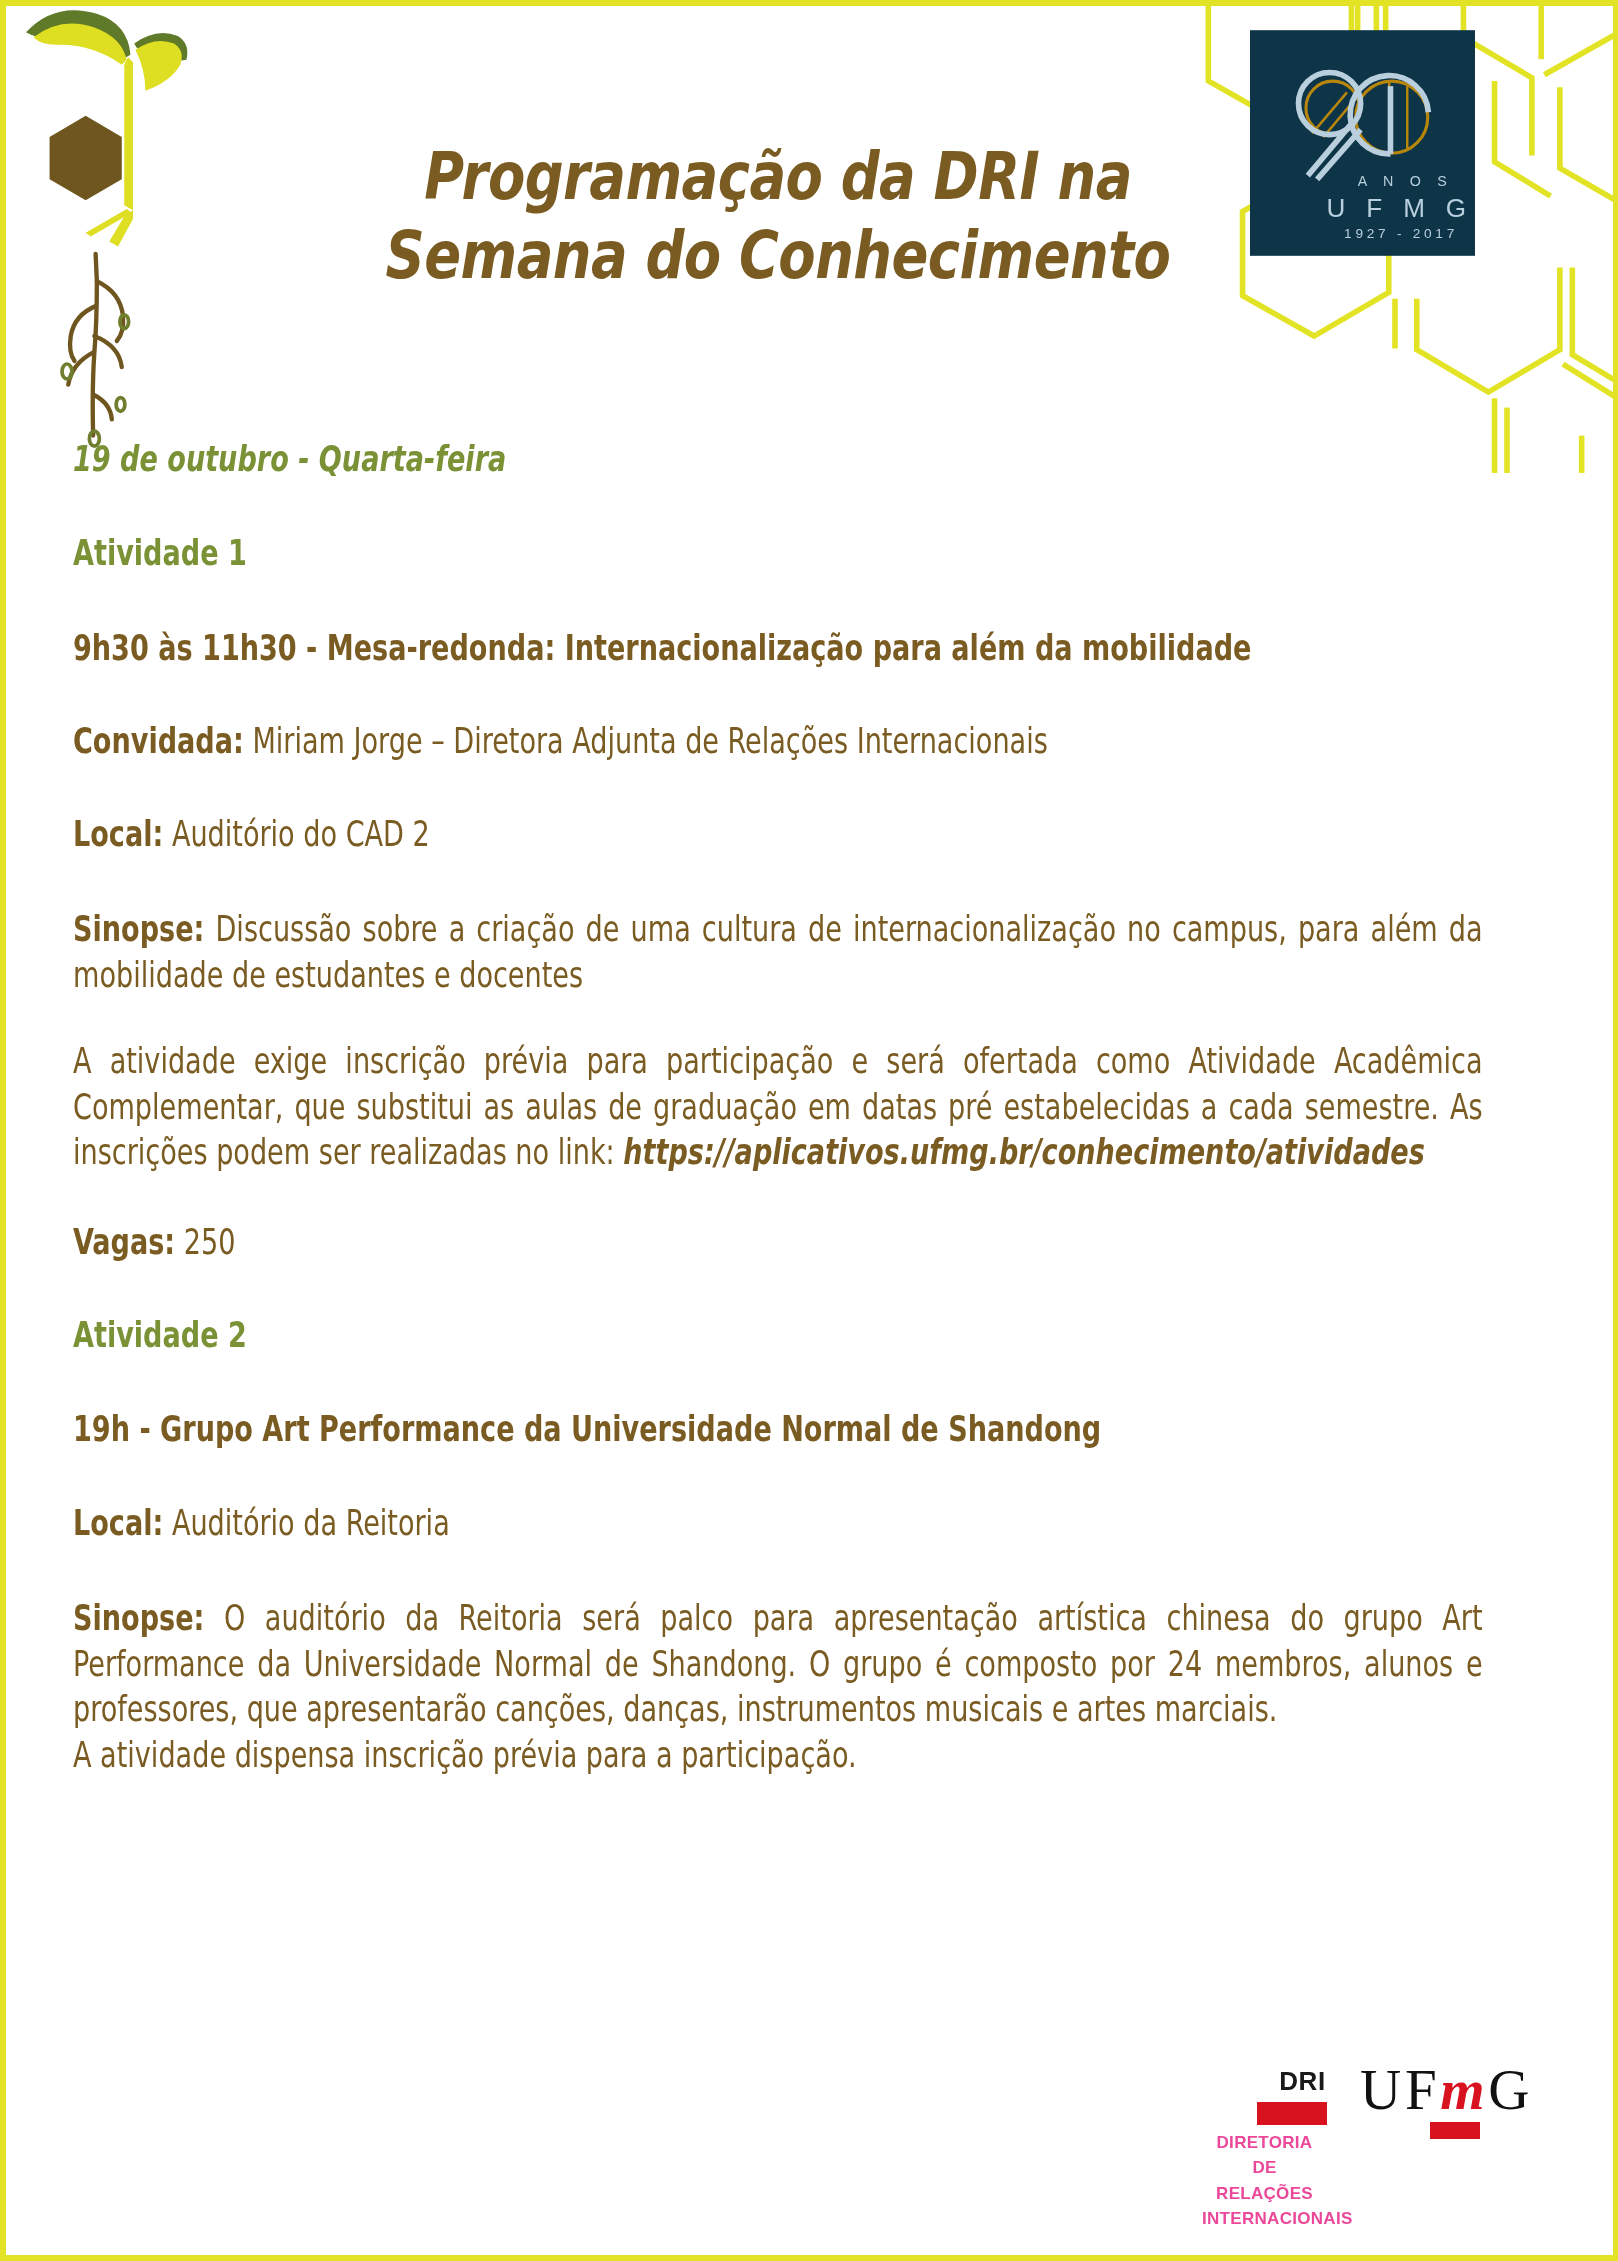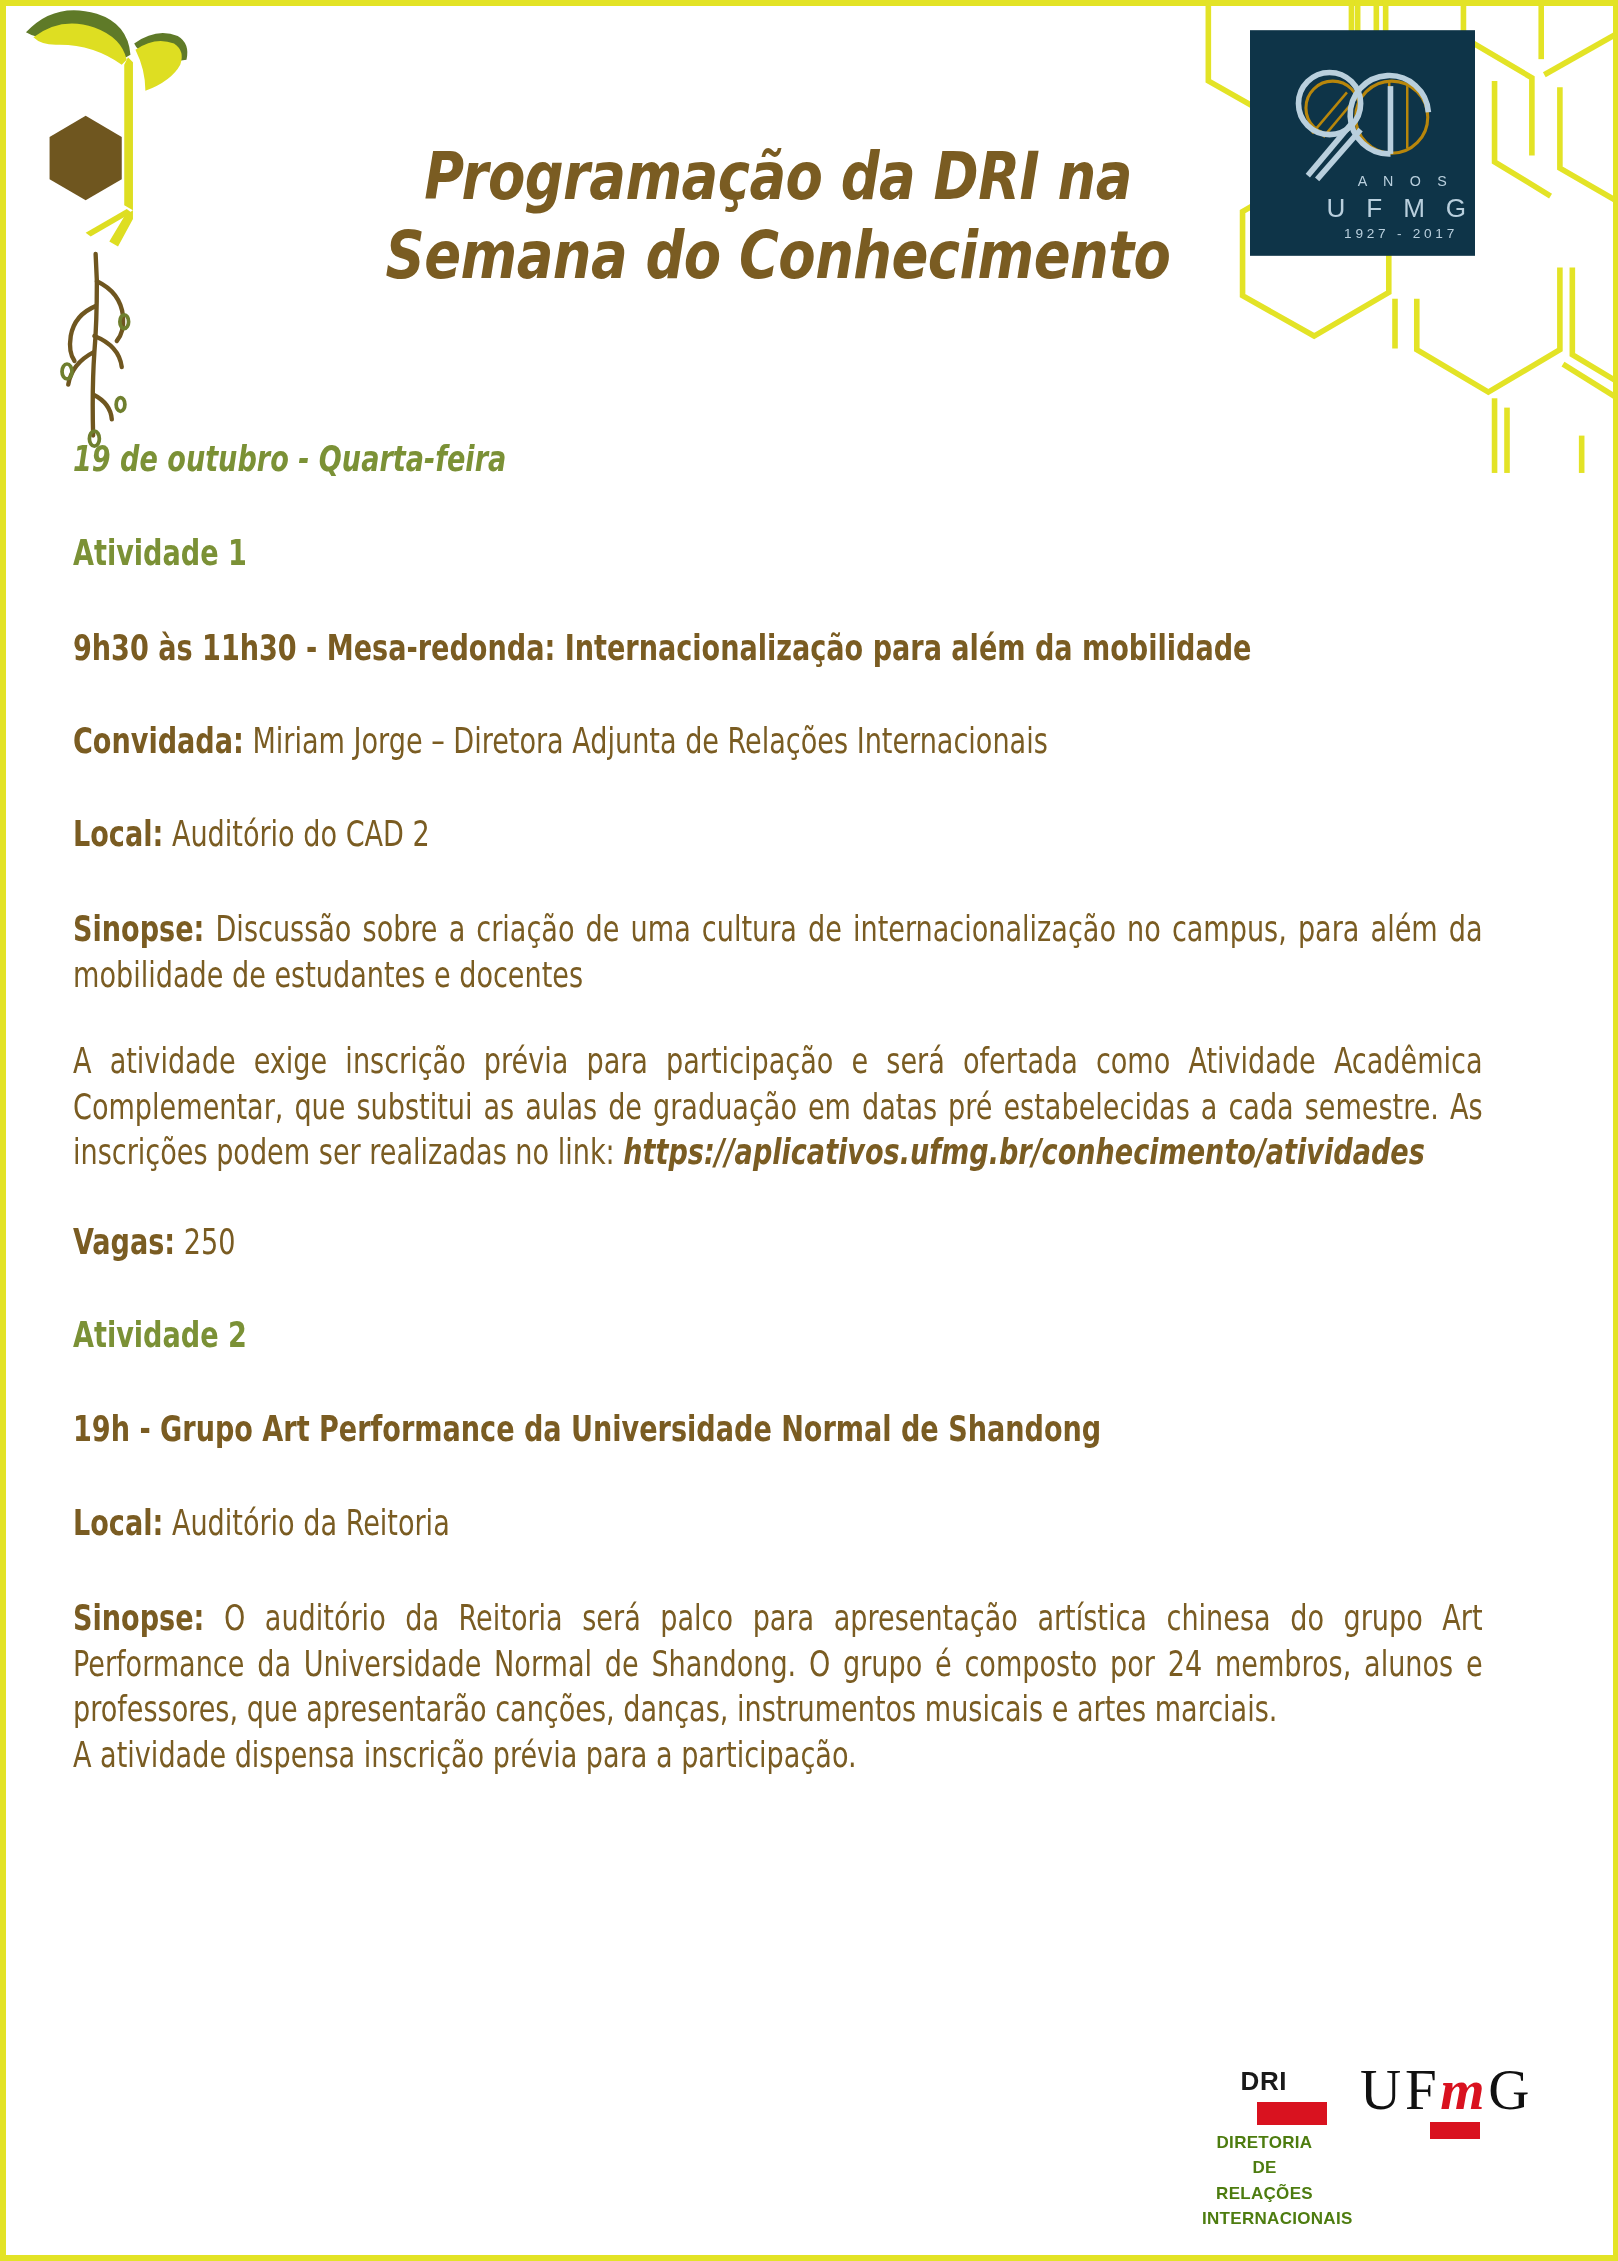--- a/index.html
+++ b/index.html
@@ -132,28 +132,28 @@
 
   
   #footer {
     position:absolute; left:1202px; top:2055px;
     width:374px; height:156px;
     display:flex; align-items:flex-start; gap:21px;
   }
   #dri-logo { width:125px; text-align:center; padding-top:11.2px; }
   #dri-logo .dri-word {
     font-weight:bold; font-size:26px; color:#1a1a1a;
-    letter-spacing:0.6px; text-align:center; padding-right:1.2px;
+    letter-spacing:0.6px; text-align:right; padding-right:1.2px;
   }
   #dri-logo .dri-bar {
     width:70px; height:22.4px; background:#d9121f;
     margin:5px 0 5px auto;
   }
   #dri-logo .dri-sub {
-    font-weight:bold; font-size:17px; color:#4d7c0f;
+    font-weight:bold; font-size:17px; color:#ec4899;
     line-height:1.5; letter-spacing:0.3px; text-align:center;
   }
   #ufmg-logo { position:relative; width:168px; padding-top:6.2px; }
   #ufmg-logo .marks {
     font-family:"Liberation Serif", serif;
     font-size:57px; color:#111; letter-spacing:3.7px;
     line-height:1;
     margin-left:12px;
   }
   #ufmg-logo .m-script {

